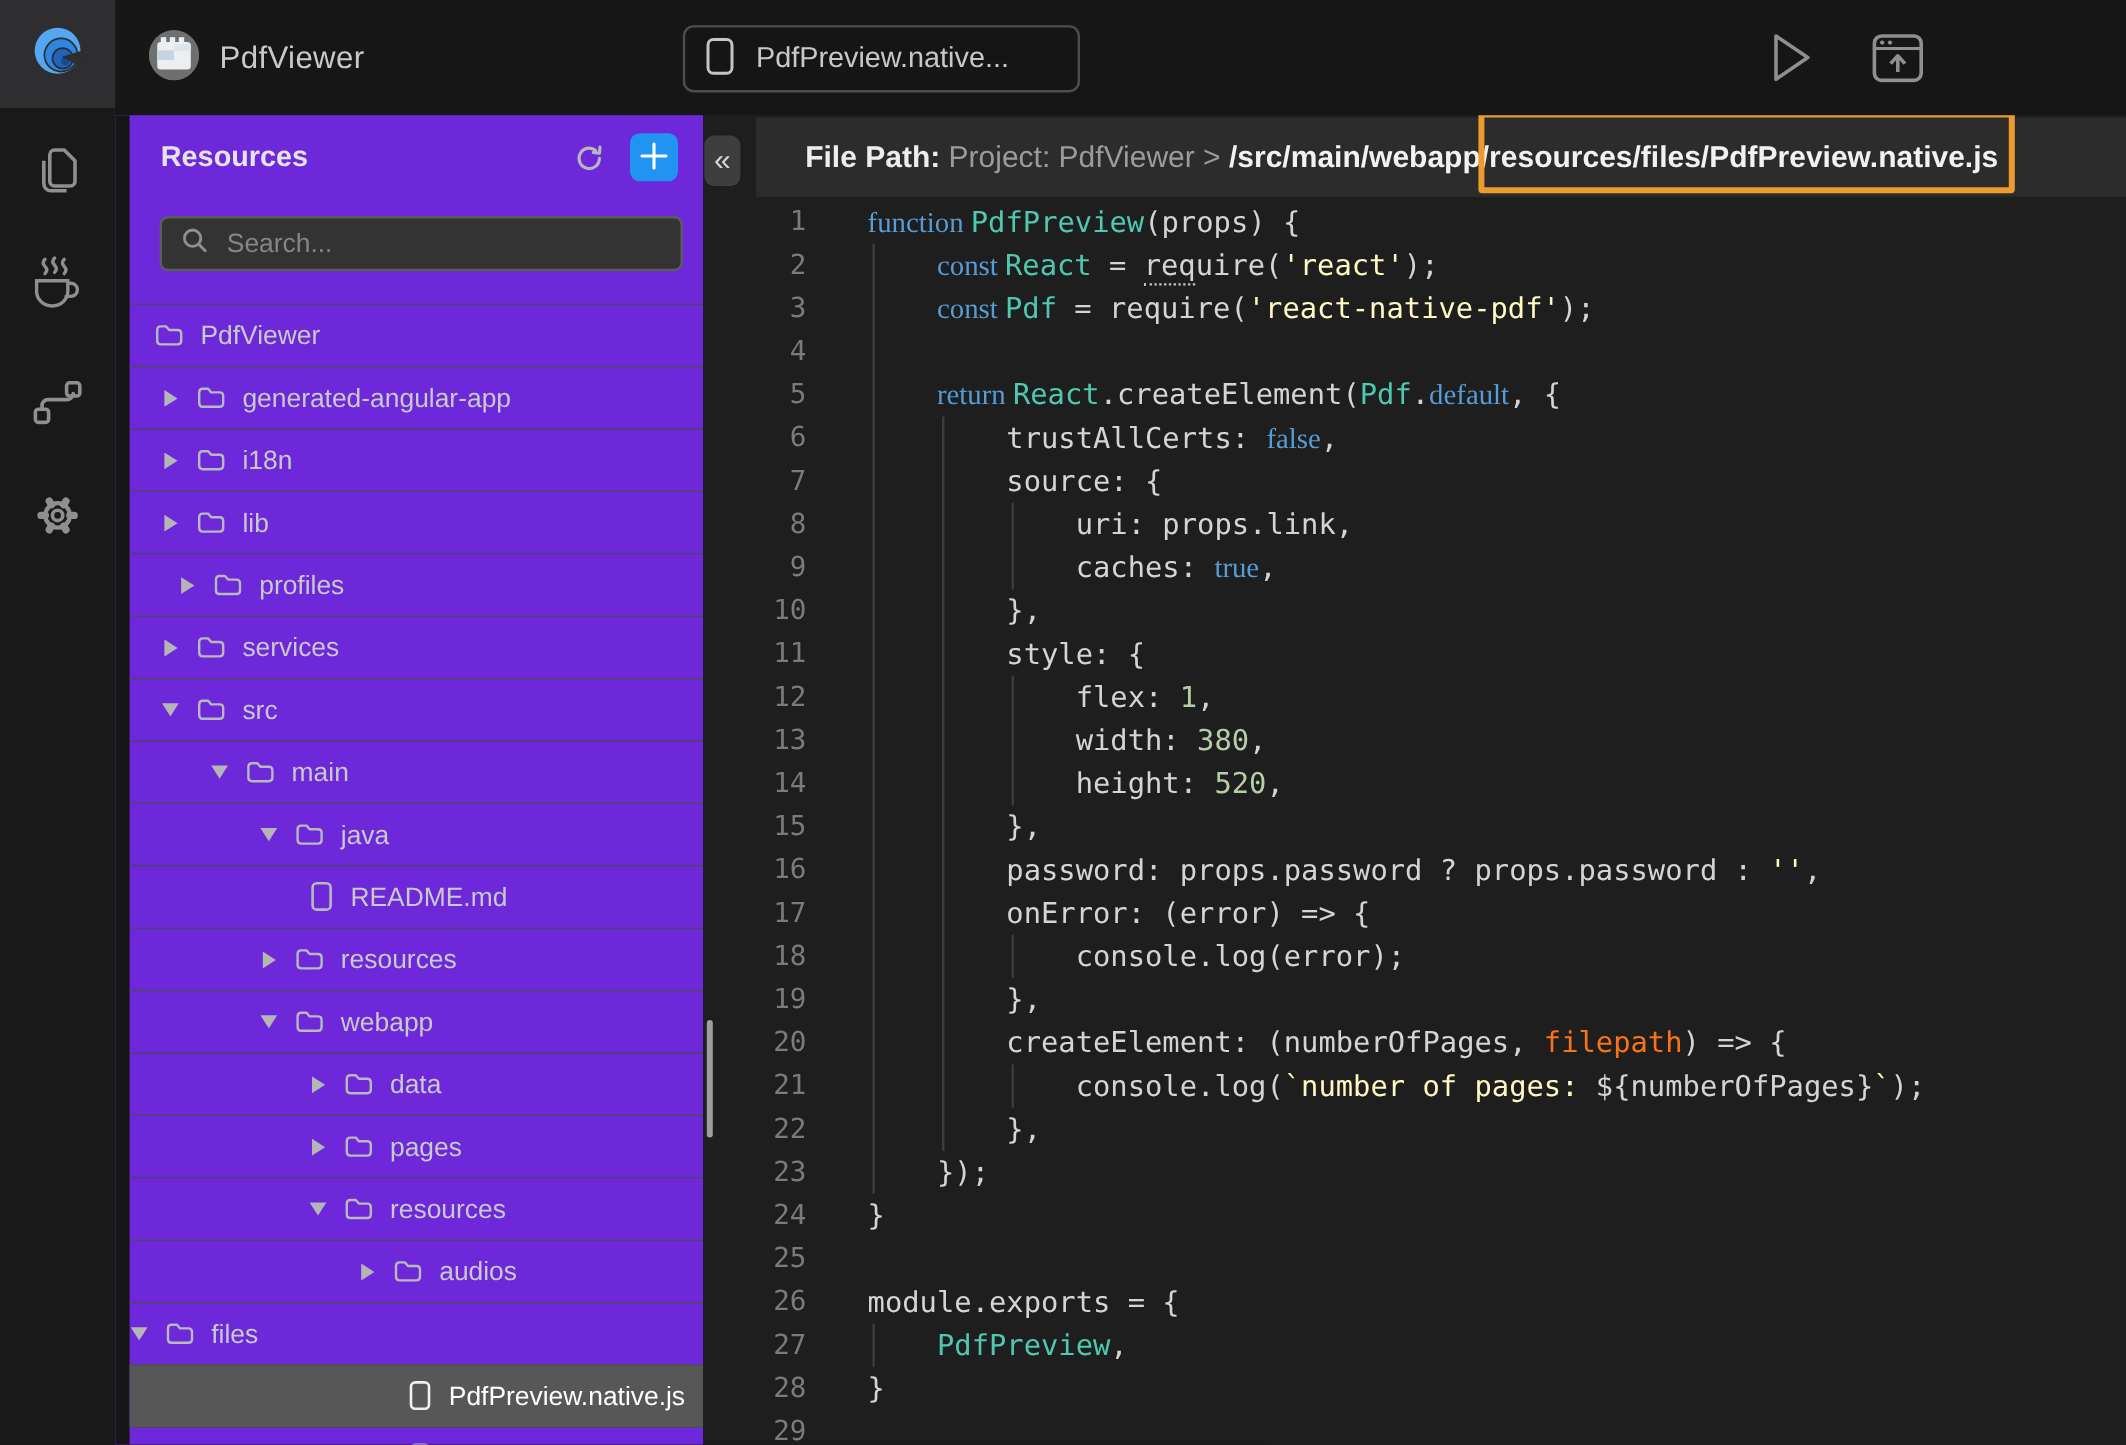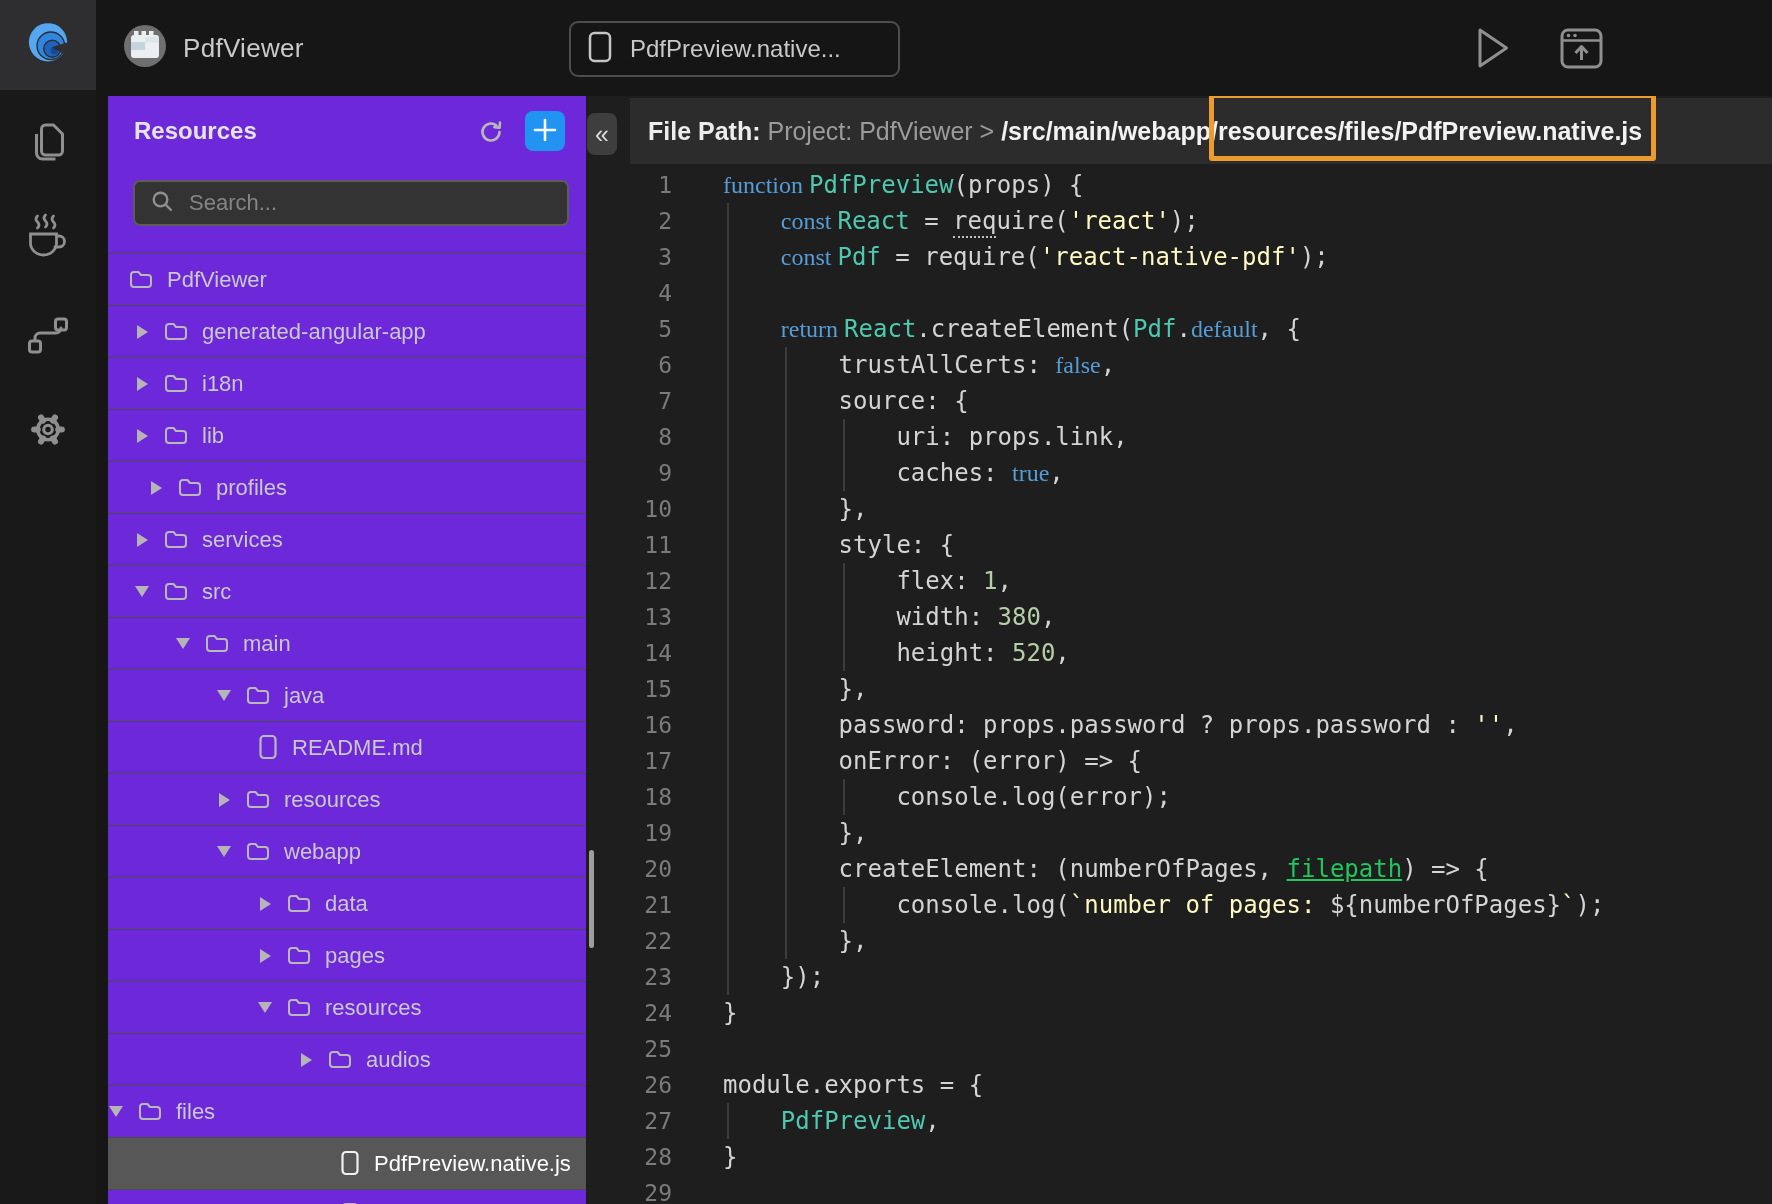--- a/index.html
+++ b/index.html
@@ -38,36 +38,36 @@
   .trow.sel .tlabel{color:#ffffff;}
   .arrslot{width:16px;display:flex;justify-content:center;flex:0 0 auto;}
   .arr{width:0;height:0;}
   .arr.right{border-left:11px solid #b5b5b5;border-top:7px solid transparent;border-bottom:7px solid transparent;}
   .arr.down{border-top:11px solid #b5b5b5;border-left:7px solid transparent;border-right:7px solid transparent;}
   .ticon{flex:0 0 auto;line-height:0;}
   .tree-scroll{position:absolute;left:589px;top:850px;width:5px;height:98px;background:#9e9e9e;border-radius:2.5px;z-index:9;}
   
   .editor{position:absolute;left:586px;top:96px;right:0;bottom:0;background:#1e1e1e;overflow:hidden;}
   .collapse-btn{position:absolute;left:1px;top:17px;width:30px;height:42px;background:#3e3e3e;border:none;border-radius:8px;color:#d6d6d6;font-size:25px;line-height:40px;text-align:center;padding:0;cursor:pointer;}
-  .pathbar{position:absolute;left:44px;top:2px;right:0;height:66px;background:#2c2c2c;line-height:66px;white-space:pre;padding-left:18px;font-size:25px;}
+  .pathbar{position:absolute;left:44px;top:2px;right:0;height:66px;background:#2c2c2c;line-height:66px;white-space:pre;padding-left:41px;font-size:25px;}
   .fp-label{color:#ededed;font-weight:700;}
   .fp-project{color:#9b9b9b;}
   .fp-prefix{color:#f2f2f2;font-weight:700;}
   .fp-high{color:#f2f2f2;font-weight:700;position:relative;}
   .fp-high::after{content:"";position:absolute;left:-9px;right:-14px;top:-24px;bottom:-16px;border:5px solid var(--orange);border-radius:3px;pointer-events:none;}
   .codearea{position:absolute;left:0;top:71px;right:0;bottom:0;font-family:"DejaVu Sans Mono",monospace;}
   .cline{display:flex;height:36px;line-height:36px;font-size:24px;white-space:pre;}
   .lnum{flex:0 0 86px;text-align:right;color:#7b7b7b;font-size:23px;}
   .ltext{padding-left:51px;}
   .tk-kw{color:#569CD6;font-family:Liberation Serif, serif;} .tk-fn{color:#4EC9B0;} .tk-str{color:#CE9178;}
   .tk-num{color:#B5CEA8;} .tk-pl{color:#D4D4D4;} .tk-dim{color:#808080;}
   .tk-plu{color:#D4D4D4;border-bottom:2px dotted #c0c0c0;padding-bottom:1px;}
   .guide{position:absolute;width:2px;background:#3c3c3c;}
 </style>
-<style>.tk-kw{color:#569CD6;}.tk-fn{color:#4EC9B0;}.tk-str{color:#fef9c3;}.tk-num{color:#B5CEA8;}.tk-pl{color:#D4D4D4;}.tk-dim{color:#22c55e;text-decoration:underline;}.tk-plu{color:#D4D4D4;}.lnum{color:#7B7B7B;}.trow.sel{background:#575757;}</style></head>
+<style>.tk-kw{color:#569CD6;}.tk-fn{color:#4EC9B0;}.tk-str{color:#fef9c3;}.tk-num{color:#B5CEA8;}.tk-pl{color:#D4D4D4;}.tk-dim{color:#f97316;}.tk-plu{color:#D4D4D4;}.lnum{color:#7B7B7B;}.trow.sel{background:#575757;}</style></head>
 <body style="--accent: #2094F0; --orange: #EC9B2E;">
 
 <div class="topbar">
   <div class="logo-tile">
     <span>
       <svg width="68" height="64" viewBox="0 0 96 90">
         <circle cx="48" cy="44" r="27" fill="#54A7F0"></circle>
         <circle cx="52" cy="49" r="19.5" fill="#2F86E0" stroke="#2e2e31" stroke-width="2"></circle>
         <circle cx="54" cy="53" r="12" fill="#1E63BE" stroke="#2e2e31" stroke-width="2"></circle>
         <circle cx="57" cy="56" r="5" fill="#17498F"></circle>

